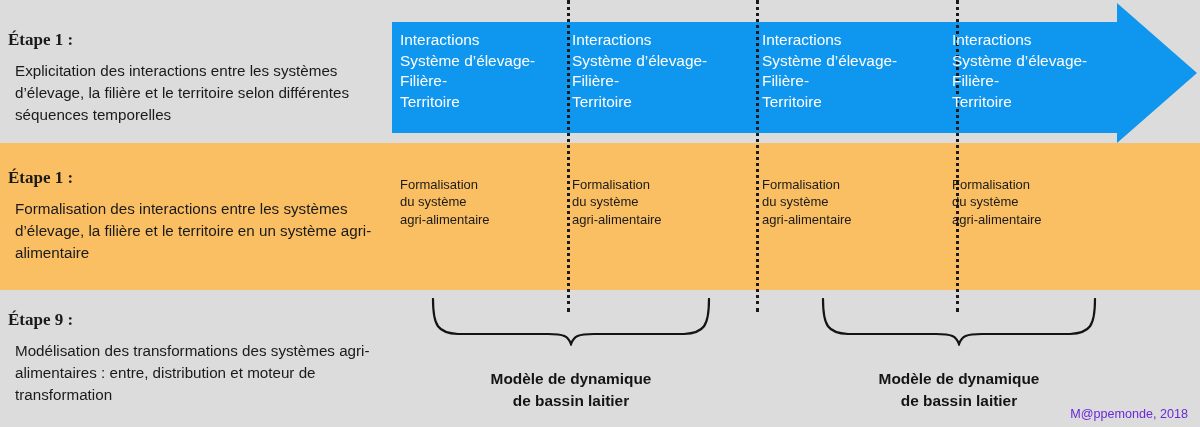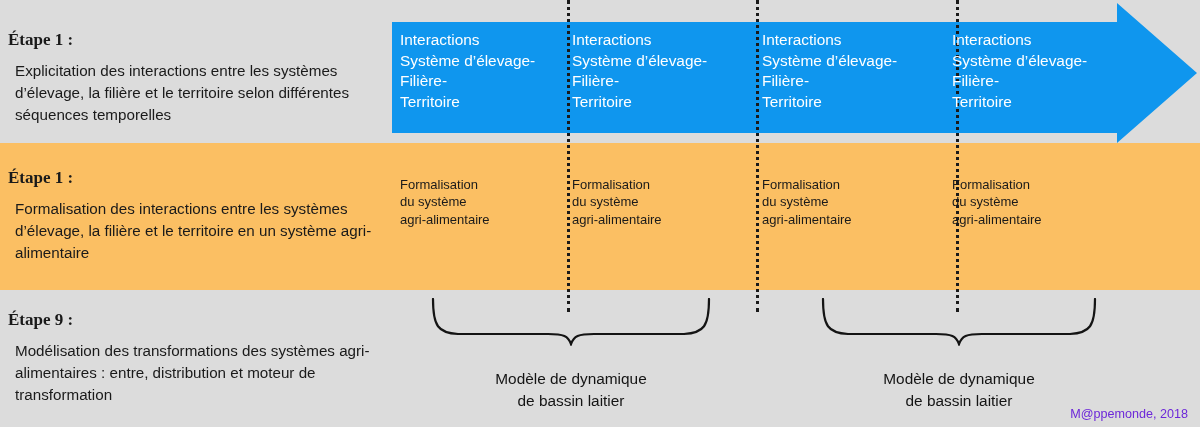--- a/index.html
+++ b/index.html
@@ -94,21 +94,21 @@
   }
 
   
   .brace {
     position: absolute;
   }
   .brace-label {
     position: absolute;
     text-align: center;
     font-size: 15.4px;
-    font-weight: normal;
+    font-weight: bold;
     color: #141414;
     line-height: 1.42;
   }
 
   
   .credit {
     position: absolute;
     right: 12px;
     bottom: 6px;
     font-size: 12.6px;

